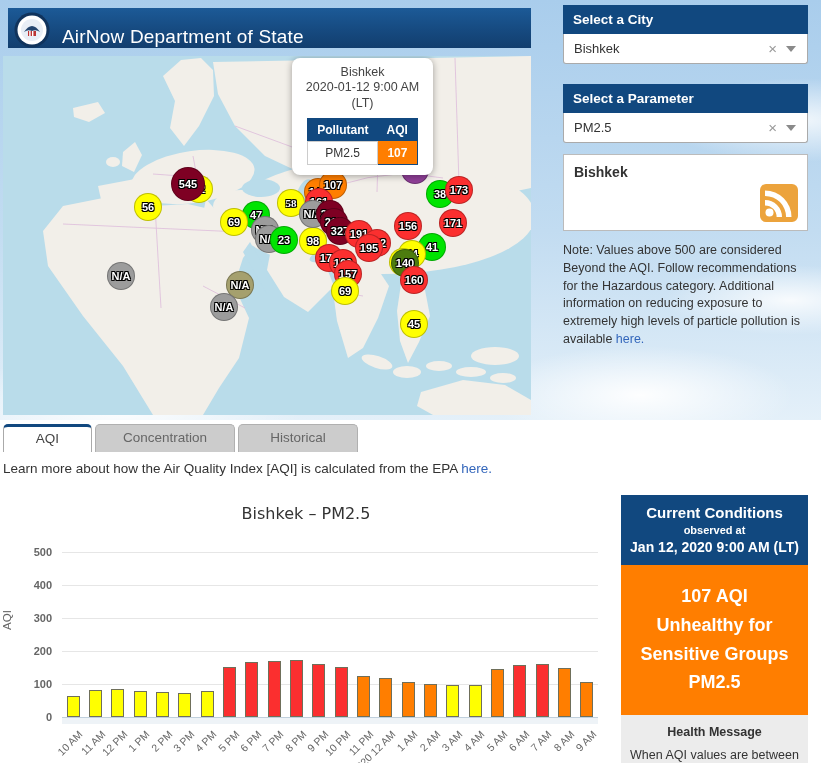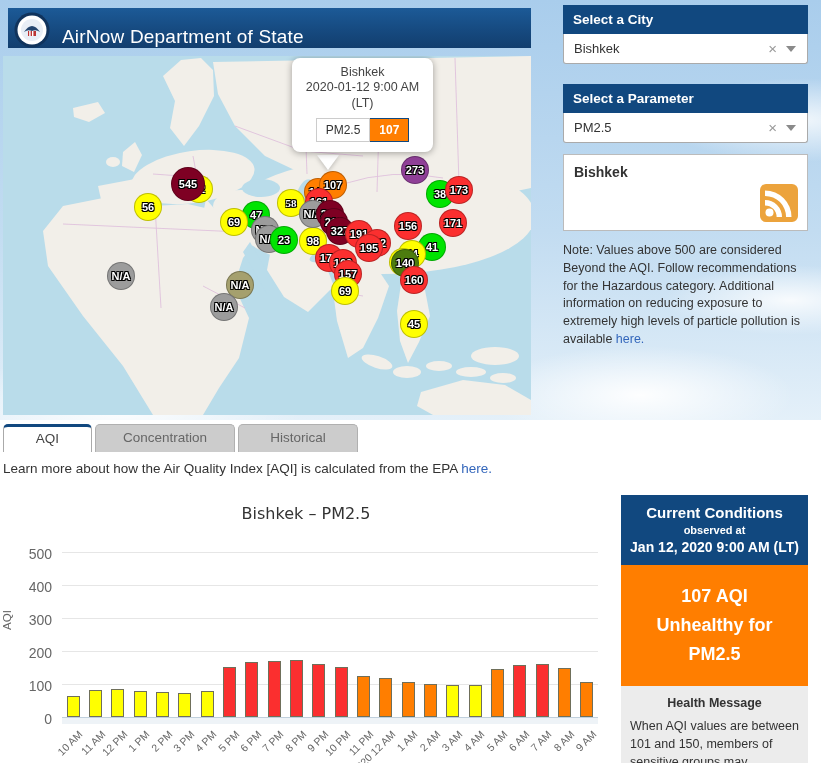--- a/index.html
+++ b/index.html
@@ -97,21 +97,21 @@
     border-top:3px solid #11487f;line-height:24px;
   }
   .tab.t0{width:89px;}.tab.t1{width:140px;}.tab.t2{width:120px;}
   .learn{position:absolute;left:3px;top:461px;font-size:13.5px;color:#333;}
 
   
   .chart-panel{position:absolute;left:0;top:490px;width:612px;height:273px;background:#fff;overflow:hidden;}
   .chart-title{position:absolute;left:0;top:14px;width:612px;text-align:center;
     font-size:16px;color:#333;font-family:"DejaVu Sans", sans-serif;}
   .gridline{position:absolute;height:1px;background:#e6e6e6;left:62px;width:536px;}
-  .ytick{position:absolute;width:44px;text-align:right;font-size:14px;color:#666;left:8px;transform:translateY(-6px);}
+  .ytick{position:absolute;width:44px;text-align:right;font-size:11px;color:#666;left:8px;transform:translateY(-6px);font-weight:bold;}
   .bar{position:absolute;box-sizing:border-box;border:1px solid #6f6f5a;cursor:pointer;}
   .xlab{
     position:absolute;width:90px;text-align:right;font-size:10.5px;color:#666;
     transform:rotate(-45deg);transform-origin:100% 0;white-space:nowrap;
   }
   .axis-line{position:absolute;left:62px;width:536px;height:6px;border-top:1px solid #c0d0dd;background:#eef3f7;}
   .ylabel{
     position:absolute;left:-28px;top:124px;width:70px;text-align:center;
     font-size:11.5px;color:#666;transform:rotate(-90deg);
   }
@@ -235,20 +235,24 @@
       <div class="marker" style="width: 28px; height: 28px; left: 411px; top: 224px; background: rgb(251, 47, 47);">160</div>
       <div class="marker" style="width: 28px; height: 28px; left: 411px; top: 268px; background: rgb(255, 255, 0);">45</div>
     </div>
   <div class="popup">
     <div class="popup-title">
       <div>Bishkek</div>
       <div>2020-01-12 9:00 AM (LT)</div>
     </div>
     <table>
       <tbody>
+          <tr>
+        <th>Pollutant</th>
+        <th>AQI</th>
+      </tr>
       <tr>
         <td class="poll">PM2.5</td>
         <td class="aqi" id="popup-aqi-cell" style="background: rgb(255, 126, 0);">107</td>
       </tr>
     </tbody>
       </table>
   </div>
   <div class="popup-pointer"></div>
 </div>
 
@@ -367,19 +371,20 @@
 
 <div class="cc">
   <div class="cc-head">
     <div class="l1">Current Conditions</div>
     <div class="l2">observed at</div>
     <div class="l3">Jan 12, 2020 9:00 AM (LT)</div>
   </div>
   <div class="cc-aqi" id="cc-aqi-block" style="background: rgb(255, 126, 0);">
     <div>107 AQI</div>
     <div>Unhealthy for</div>
+    <div>Sensitive Groups</div>
     <div>PM2.5</div>
   </div>
   <div class="cc-health">
     <div class="ht">Health Message</div>
     <div class="hb">When AQI values are between 101 and 150, members of sensitive groups may experience health effects, but the general public is unlikely to be affected.</div>
   </div>
 </div>
 
 </body></html>

